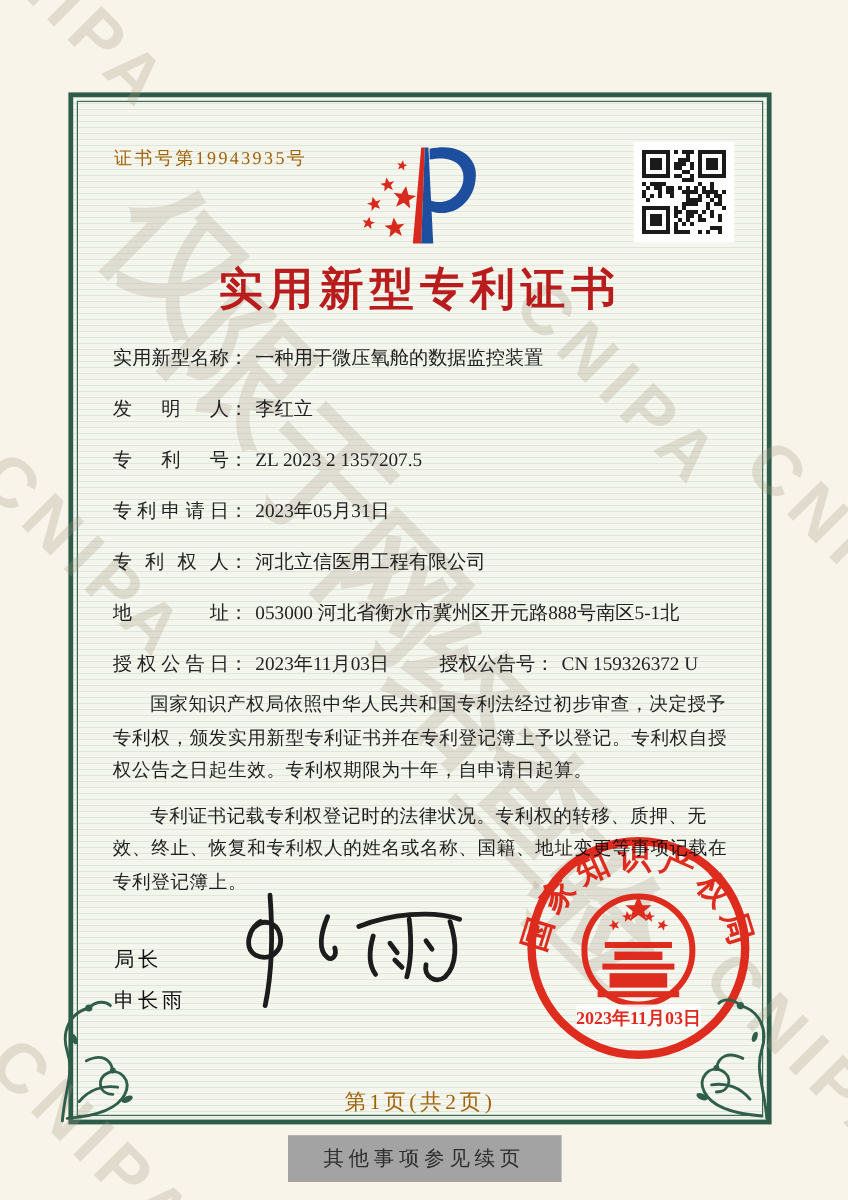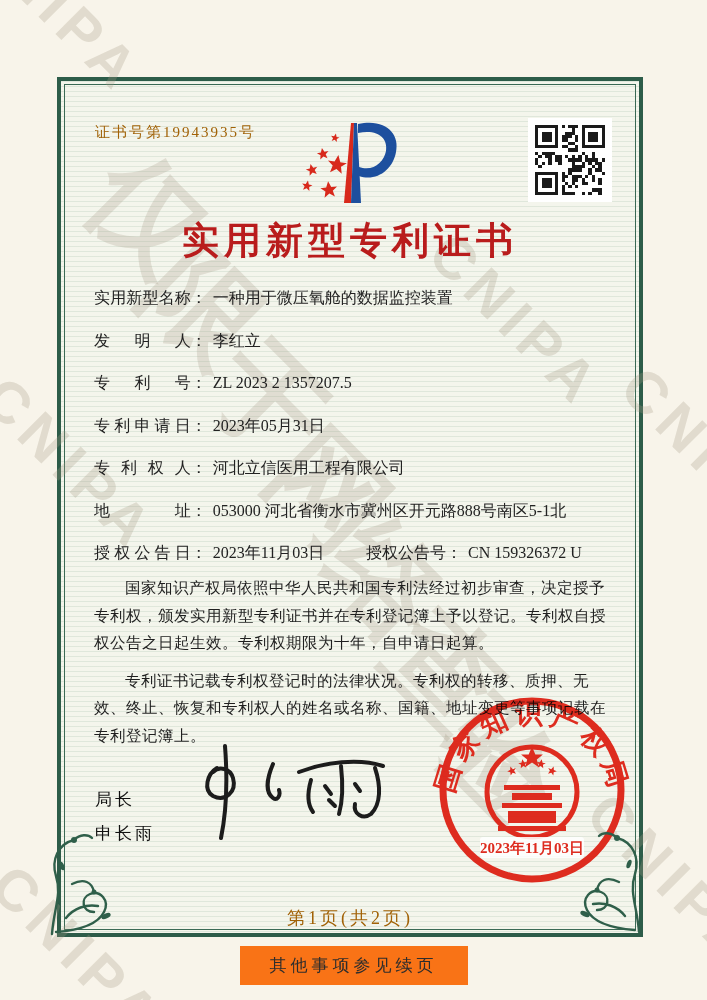--- a/index.html
+++ b/index.html
@@ -52,21 +52,21 @@
   .signature{left:183px;top:738px;width:225px;height:108px;}
 
   .seal{left:432px;top:690px;width:200px;height:200px;mix-blend-mode:multiply;opacity:0.95;}
 
   .flourish{width:95px;height:115px;}
   .flourish-left{left:46px;top:822px;}
   .flourish-right{left:550px;top:820px;transform:scaleX(-1);}
 
   .page-num{left:57px;top:906px;width:586px;text-align:center;font-size:18px;letter-spacing:3px;color:#a16207;}
 
-  .cont-note{left:50%;top:946px;transform:translateX(-50%);background:#f97316;
+  .cont-note{left:50%;top:946px;transform:translateX(-50%);background:#a3a3a3;
              padding:8px 30px;font-size:17px;letter-spacing:4px;color:#2d2d2d;white-space:nowrap;}
 </style>
 </head>
 <body>
 
 <div class="page">
 
   <div class="cert-box">
     <div class="inner-line"></div>
   </div>

